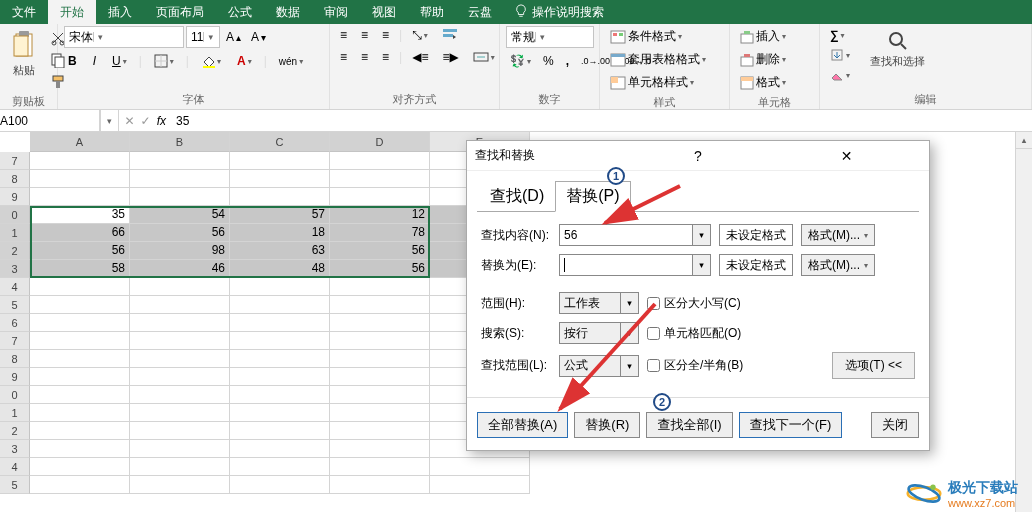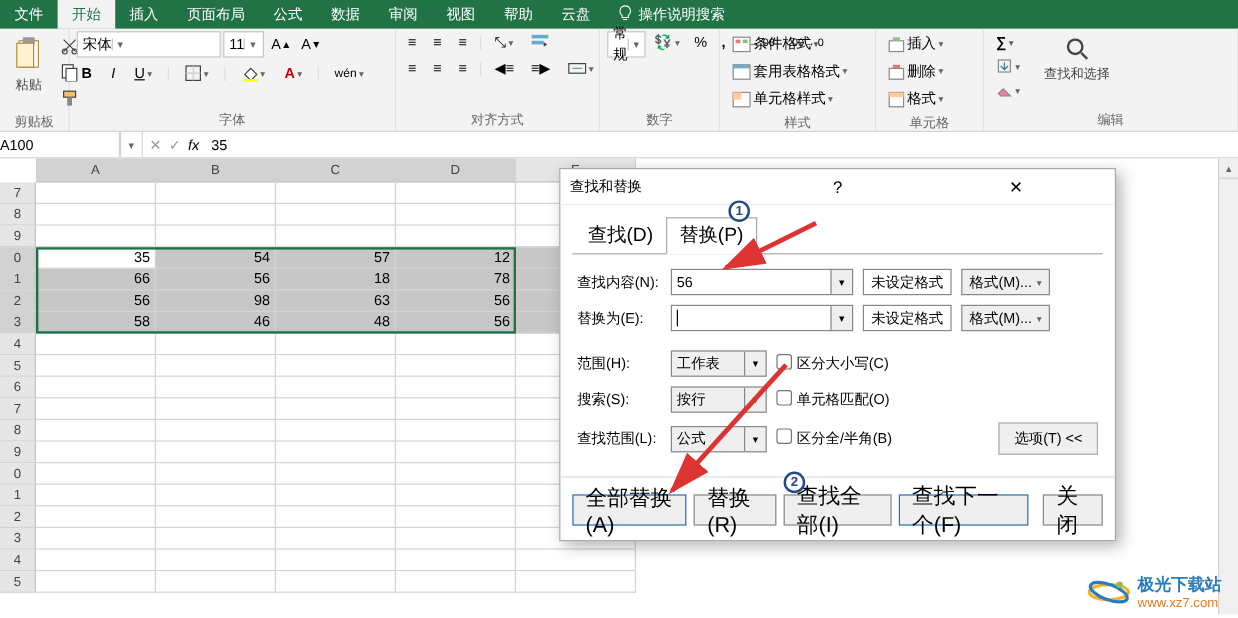--- a/index.html
+++ b/index.html
@@ -64,28 +64,28 @@
 .form-row { display: flex; align-items: center; gap: 8px; margin-bottom: 8px; }
 .form-label { width: 70px; text-align: left; font-size:12px; }
 .form-input { flex: 0 0 152px; border: 1px solid #888; height: 22px; padding: 0 4px; display:flex; align-items:center; position:relative;}
 .form-input .dd { position:absolute; right:0; top:0; width:18px; height:100%; border-left:1px solid #888; display:flex; align-items:center; justify-content:center; font-size:9px; background:#efefef; cursor:pointer;}
 .fmt-label { border:1px solid #888; height:22px; padding:0 6px; display:flex; align-items:center; font-size:12px;}
 .fmt-btn { border:1px solid #888; height:22px; padding:0 6px; display:flex; align-items:center; font-size:12px; background:#efefef; cursor:pointer; gap:4px;}
 
 .small-combo { border:1px solid #888; height:22px; width:80px; display:flex; align-items:center; padding:0 4px; position:relative; background:#efefef;}
 .small-combo .dd{ position:absolute; right:0; top:0; width:18px; height:100%; border-left:1px solid #888; display:flex; align-items:center; justify-content:center; font-size:9px; cursor:pointer;}
 
-.check-row label { display:flex; align-items:flex-start; gap:4px; font-size:12px;}
+.check-row label { display:flex; align-items:center; gap:4px; font-size:12px;}
 .check-row input { margin:0; }
 
 .options-btn { border:1px solid #aaa; padding:4px 12px; background:#efefef; cursor:pointer; font-size:12px;}
 .dlg-divider { height:1px; background:#ddd; margin:6px 0;}
 
 .dlg-buttons { display:flex; gap:6px; padding:8px 10px 12px 10px; justify-content:flex-start;}
-.dlg-btn { border:1px solid #888; background:#efefef; padding:4px 10px; height:26px; font-size:18px; cursor:pointer; display:flex; align-items:center;}
+.dlg-btn { border:1px solid #888; background:#efefef; padding:4px 10px; height:26px; font-size:13px; cursor:pointer; display:flex; align-items:center;}
 .dlg-btn.highlight { border:1px solid #2a6fb5; }
 
 .badge { position:absolute; width:18px; height:18px; border-radius:50%; border:2px solid #204a87; color:#204a87; background:#fff; font-weight:bold; display:flex; align-items:center; justify-content:center; font-size:11px;}
 .arrow-red { position:absolute; pointer-events:none; }
 
 .watermark { position:absolute; right:14px; bottom:6px; display:flex; align-items:center; gap:6px; color:#2a7dbb; font-size:14px;}
 .watermark .logo { width:36px; height:28px; }
 
 .scrollbar-v { position:absolute; right:0; top:0; width:17px; height:100%; background:#f0f0f0; border-left:1px solid #d4d4d4;}
 .scrollbar-v .arrow-up { height:17px; border-bottom:1px solid #d4d4d4; display:flex; align-items:center; justify-content:center; font-size:9px; color:#666;}
@@ -234,21 +234,21 @@
               <path d="M4 7h8" stroke="#5aa"></path>
             </svg>
             <span class="drop-arrow">▾</span>
           </span>
       </div>
     </div>
     <div class="ribbon-group-label">对齐方式</div>
   </div>
 
   <div class="ribbon-group" style="width:100px">
-    <div class="ribbon-group-content" style="flex-direction:row; gap:4px">
+    <div class="ribbon-group-content" style="flex-direction:column; gap:4px">
       <div class="font-combo" style="width:88px">
           <span>常规</span>
           <span class="combo-arrow">▾</span>
         </div>
       <div class="ribbon-row" style="gap:4px">
         <span class="ribbon-small-btn">💱<span class="drop-arrow">▾</span></span>
         <span class="ribbon-small-btn">%</span>
         <span class="ribbon-small-btn">
             <b>,</b>
           </span>

